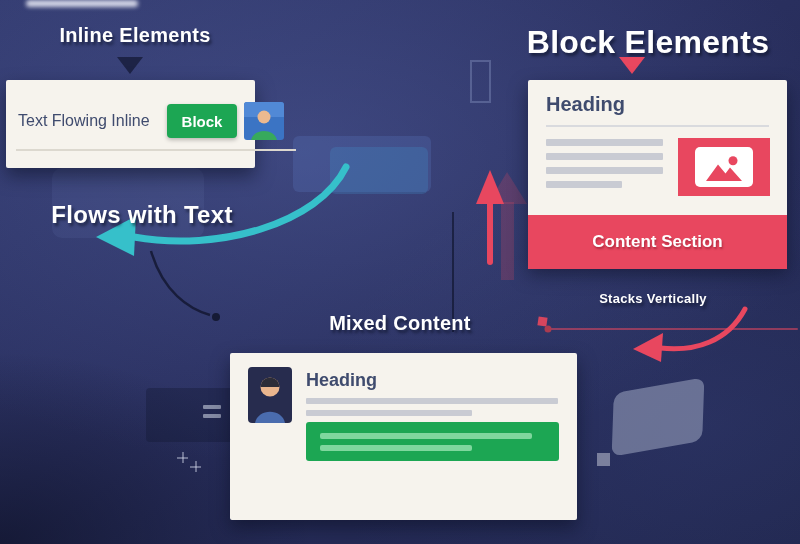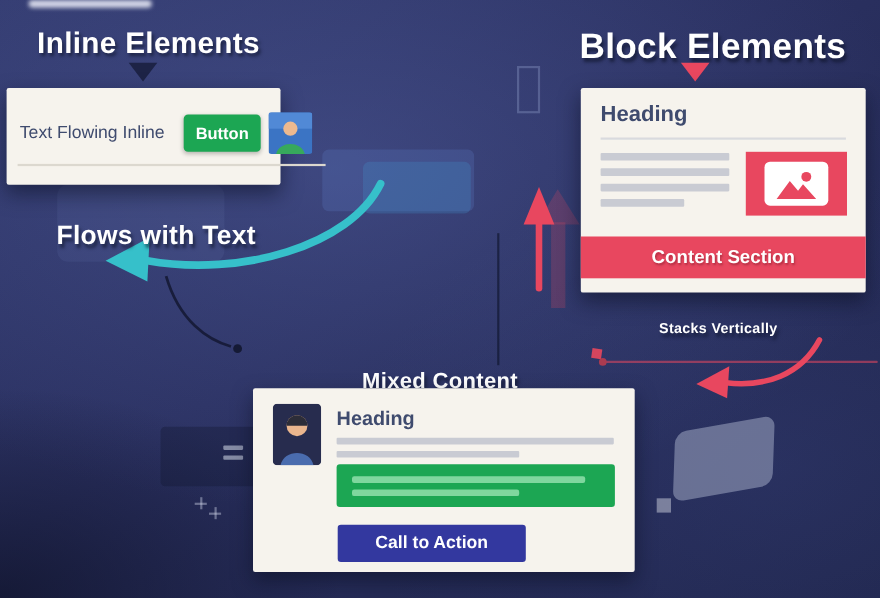--- a/index.html
+++ b/index.html
@@ -8,23 +8,23 @@
     position:relative;width:800px;height:544px;overflow:hidden;
     background:
       radial-gradient(520px 320px at 0% 100%, rgba(8,11,28,.6), rgba(0,0,0,0) 60%),
       radial-gradient(900px 520px at 38% 28%, rgba(95,110,180,.35), rgba(0,0,0,0) 60%),
       radial-gradient(700px 500px at 88% 78%, rgba(60,72,134,.28), rgba(0,0,0,0) 55%),
       linear-gradient(145deg, #323a6e 0%, #2a3060 45%, #1f254b 100%);
   }
   
   .title,.caption{position:absolute;color:#fff;font-weight:700;text-align:center;
     text-shadow:2px 3px 3px rgba(8,12,30,.55);letter-spacing:.3px;}
-  .title-inline{left:0;top:24px;width:270px;font-size:27px;}
+  .title-inline{left:0;top:24px;width:270px;font-size:20px;}
   .title-block{left:513px;top:24px;width:270px;font-size:32px;}
-  .title-mixed{left:300px;top:312px;width:200px;font-size:20px;margin-top:24px;}
+  .title-mixed{left:300px;top:312px;width:200px;font-size:20px;}
   .caption-flows{left:12px;top:201px;width:260px;font-size:24px;}
   .caption-stacks{left:533px;top:291px;width:240px;font-size:13px;}
   
   .pointer{position:absolute;width:0;height:0;border-left:13px solid transparent;border-right:13px solid transparent;}
   .pointer-navy{left:117px;top:57px;border-top:17px solid #1d2346;}
   .pointer-red{left:619px;top:57px;border-top:17px solid var(--red,#e8475f);}
   
   .card{position:absolute;background:var(--card,#f6f3ed);box-shadow:0 8px 18px rgba(8,12,30,.5);border-radius:2px;}
   .card-inline{left:6px;top:80px;width:249px;height:88px;}
   .inline-text{position:absolute;left:12px;top:32px;font-size:16px;color:var(--heading-text,#3f4b6e);}
@@ -39,21 +39,21 @@
   .block-rule{position:absolute;left:18px;top:45px;width:223px;height:2px;background:var(--rule-gray,#d9dade);}
   .ph-line{position:absolute;background:var(--line-gray,#c9cbd3);border-radius:1px;}
   .b1{left:18px;top:59px;width:117px;height:7px;}
   .b2{left:18px;top:73px;width:117px;height:7px;}
   .b3{left:18px;top:87px;width:117px;height:7px;}
   .b4{left:18px;top:101px;width:76px;height:7px;}
   .block-img{position:absolute;left:150px;top:58px;width:92px;height:58px;background:var(--red,#e8475f);
     display:flex;align-items:center;justify-content:center;}
   .img-glyph{width:58px;height:40px;background:#fff;border-radius:5px;display:flex;align-items:center;justify-content:center;}
   .img-glyph svg{width:46px;height:33px;}
-  .content-bar{position:absolute;left:0;top:135px;width:259px;height:38px;background:var(--red,#e8475f);
+  .content-bar{position:absolute;left:0;top:135px;width:259px;height:54px;background:var(--red,#e8475f);
     color:#fff;font-size:17px;font-weight:700;display:flex;align-items:center;justify-content:center;
     text-shadow:1px 2px 2px rgba(120,20,35,.5);}
   .card-mixed{left:230px;top:353px;width:347px;height:167px;}
   .avatar{position:absolute;left:18px;top:14px;width:44px;height:56px;}
   .mixed-heading{position:absolute;left:76px;top:17px;font-size:18px;font-weight:600;color:var(--heading-text,#3f4b6e);}
   .m1{left:76px;top:45px;width:252px;height:6px;}
   .m2{left:76px;top:57px;width:166px;height:6px;}
   .green-block{position:absolute;left:76px;top:69px;width:253px;height:39px;background:var(--green,#1ca653);border-radius:3px;}
   .g-line{position:absolute;background:var(--green-light,#7fd79e);border-radius:2px;}
   .g1{left:14px;top:11px;width:212px;height:6px;}
@@ -134,21 +134,21 @@
       <path class="stroke-pink curve" d="M745 309 C728 341 696 352 660 348"></path>
       <polygon class="fill-pink" points="633,349 663,333 661,362"></polygon>
     </g>
   </svg>
 
   <h2 class="title title-inline">Inline Elements</h2>
   <div class="pointer pointer-navy"></div>
 
   <div class="card card-inline">
     <span class="inline-text">Text Flowing Inline</span>
-    <span class="green-btn">Button</span>
+    <span class="green-btn">Block</span>
     <span class="thumb">
       <svg viewBox="0 0 40 38">
         <rect width="40" height="38" fill="#3b74c4"></rect>
         <rect width="40" height="15" fill="#5189d6"></rect>
         <circle cx="20" cy="15" r="6.5" fill="#ecb98f"></circle>
         <path d="M7 38 C10 26 30 26 33 38 Z" fill="#37a95c"></path>
       </svg>
     </span>
     <div class="inline-rule"></div>
   </div>
@@ -189,16 +189,15 @@
         <path d="M7 56 C10 41 34 41 37 56 Z" fill="#4a6cae"></path>
       </svg>
     </span>
     <div class="mixed-heading">Heading</div>
     <div class="ph-line m1"></div>
     <div class="ph-line m2"></div>
     <div class="green-block">
       <div class="g-line g1"></div>
       <div class="g-line g2"></div>
     </div>
-    <div class="cta">Call to Action</div>
   </div>
 
 </div>
 
 </body></html>

